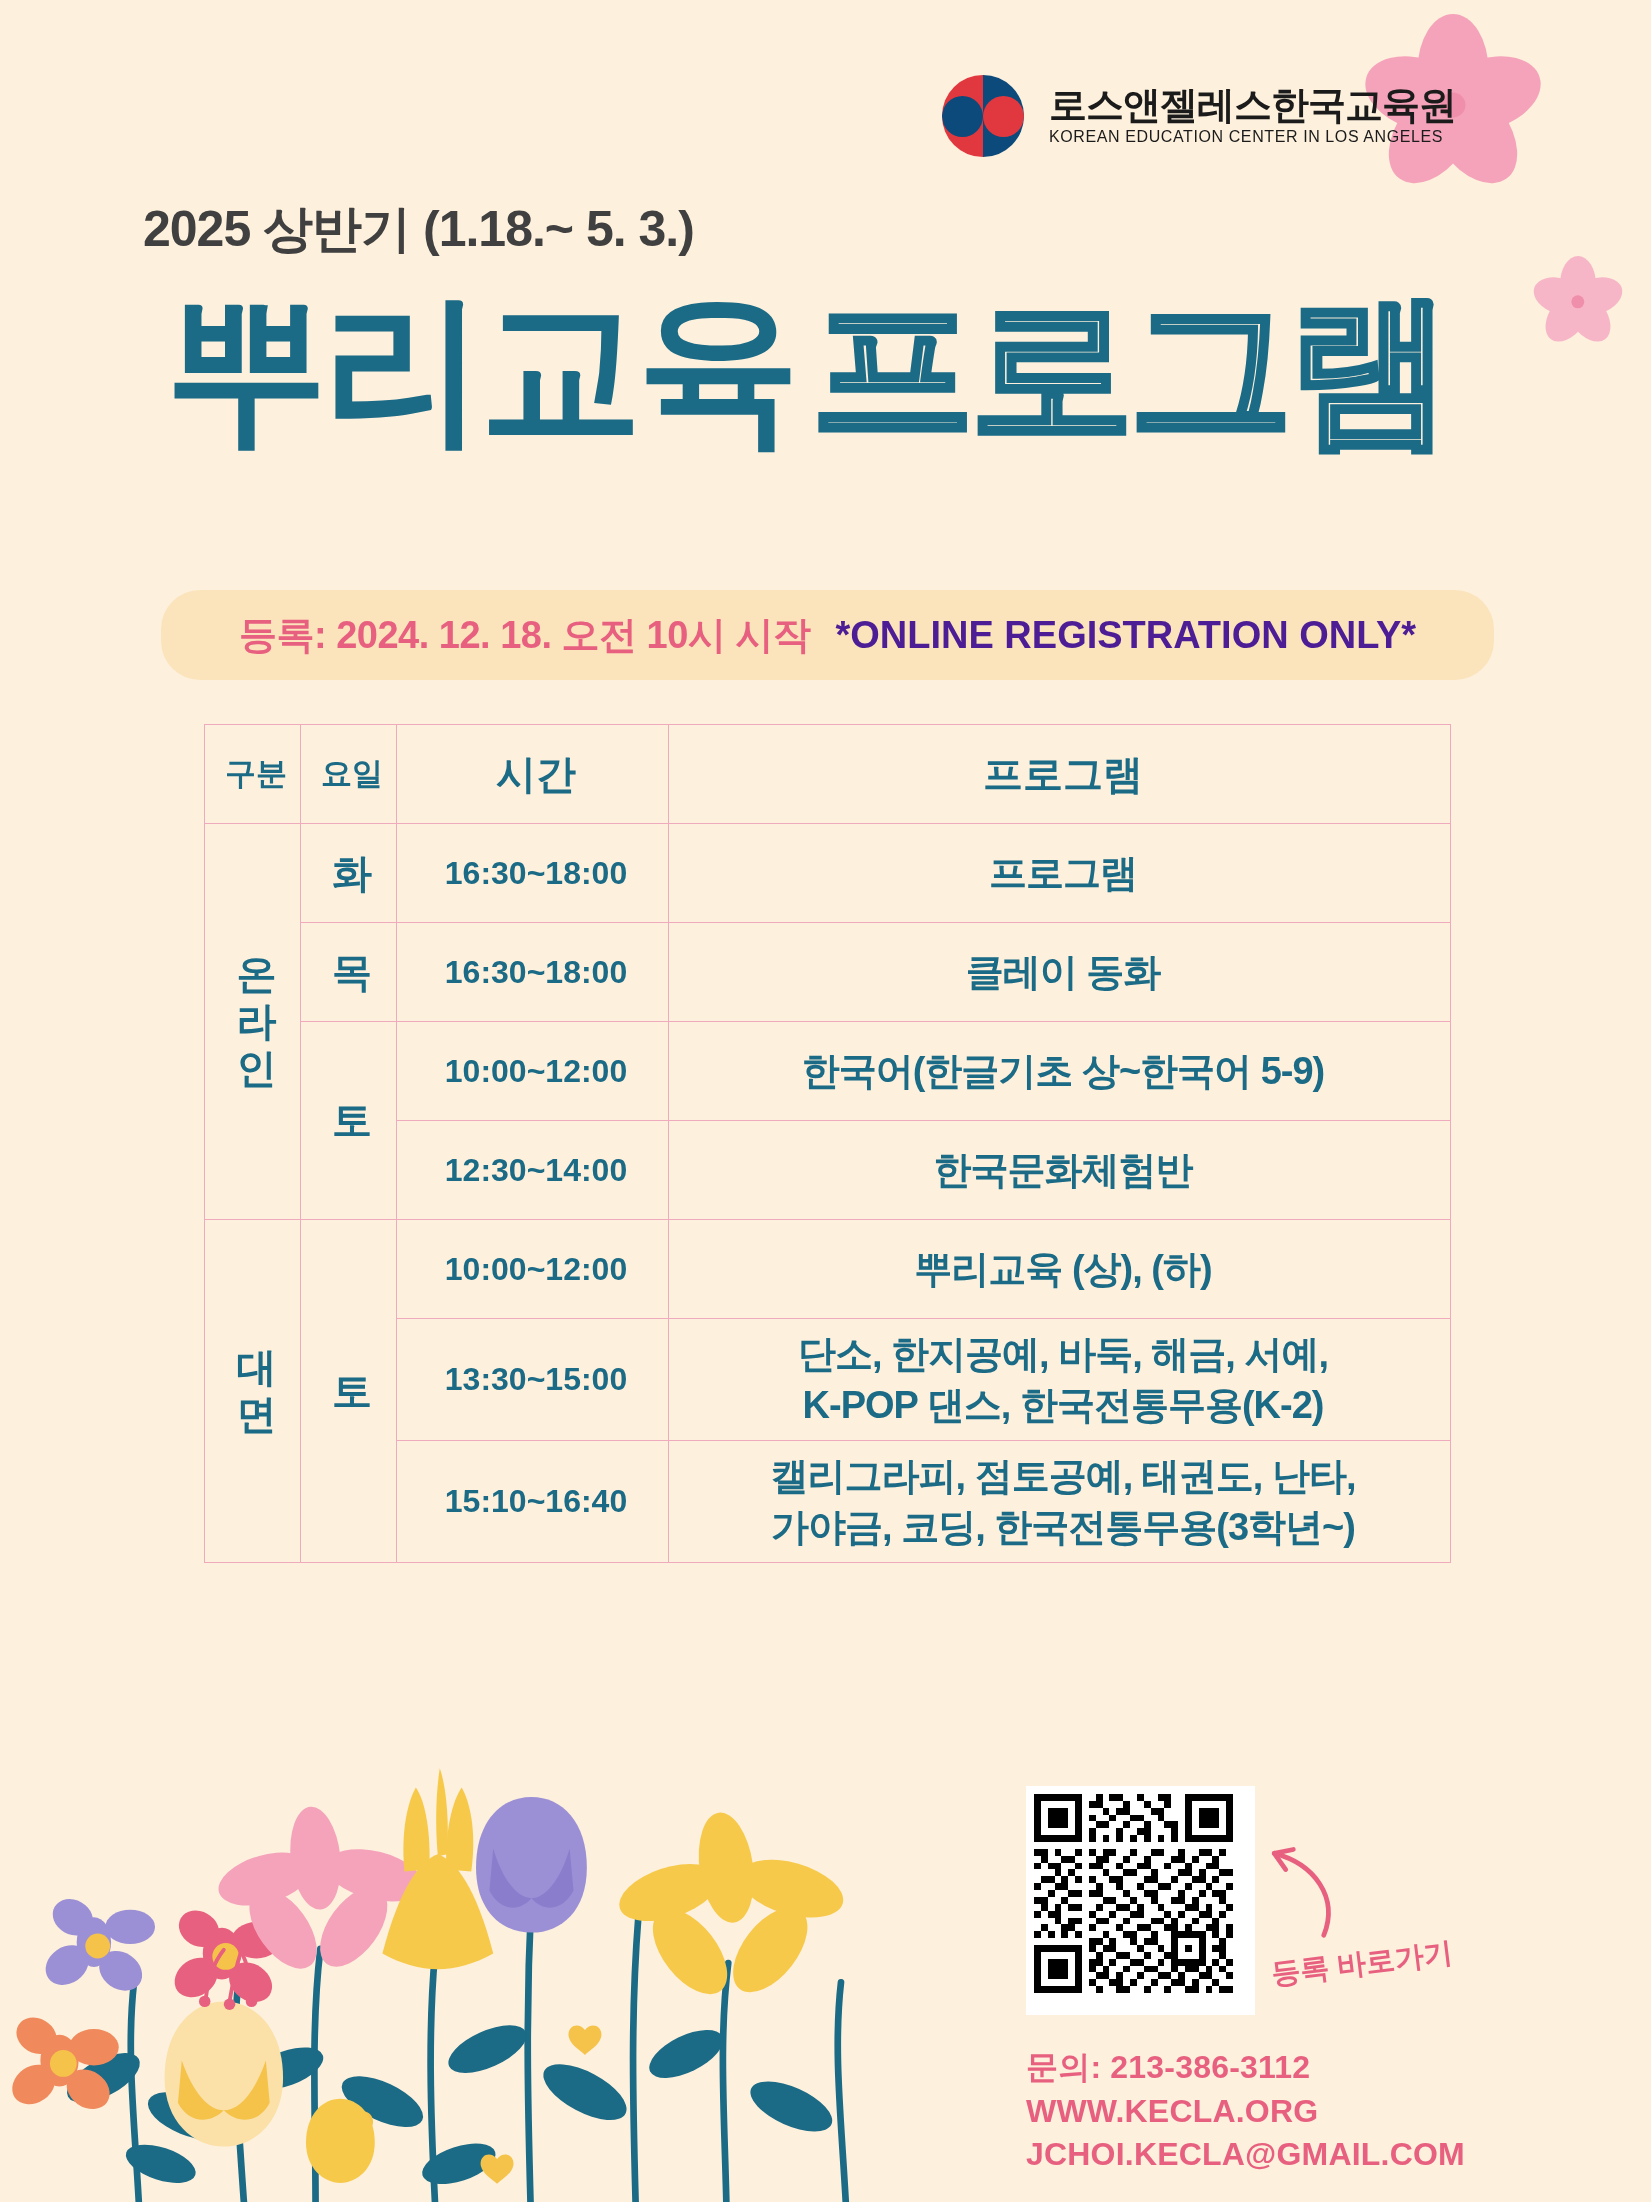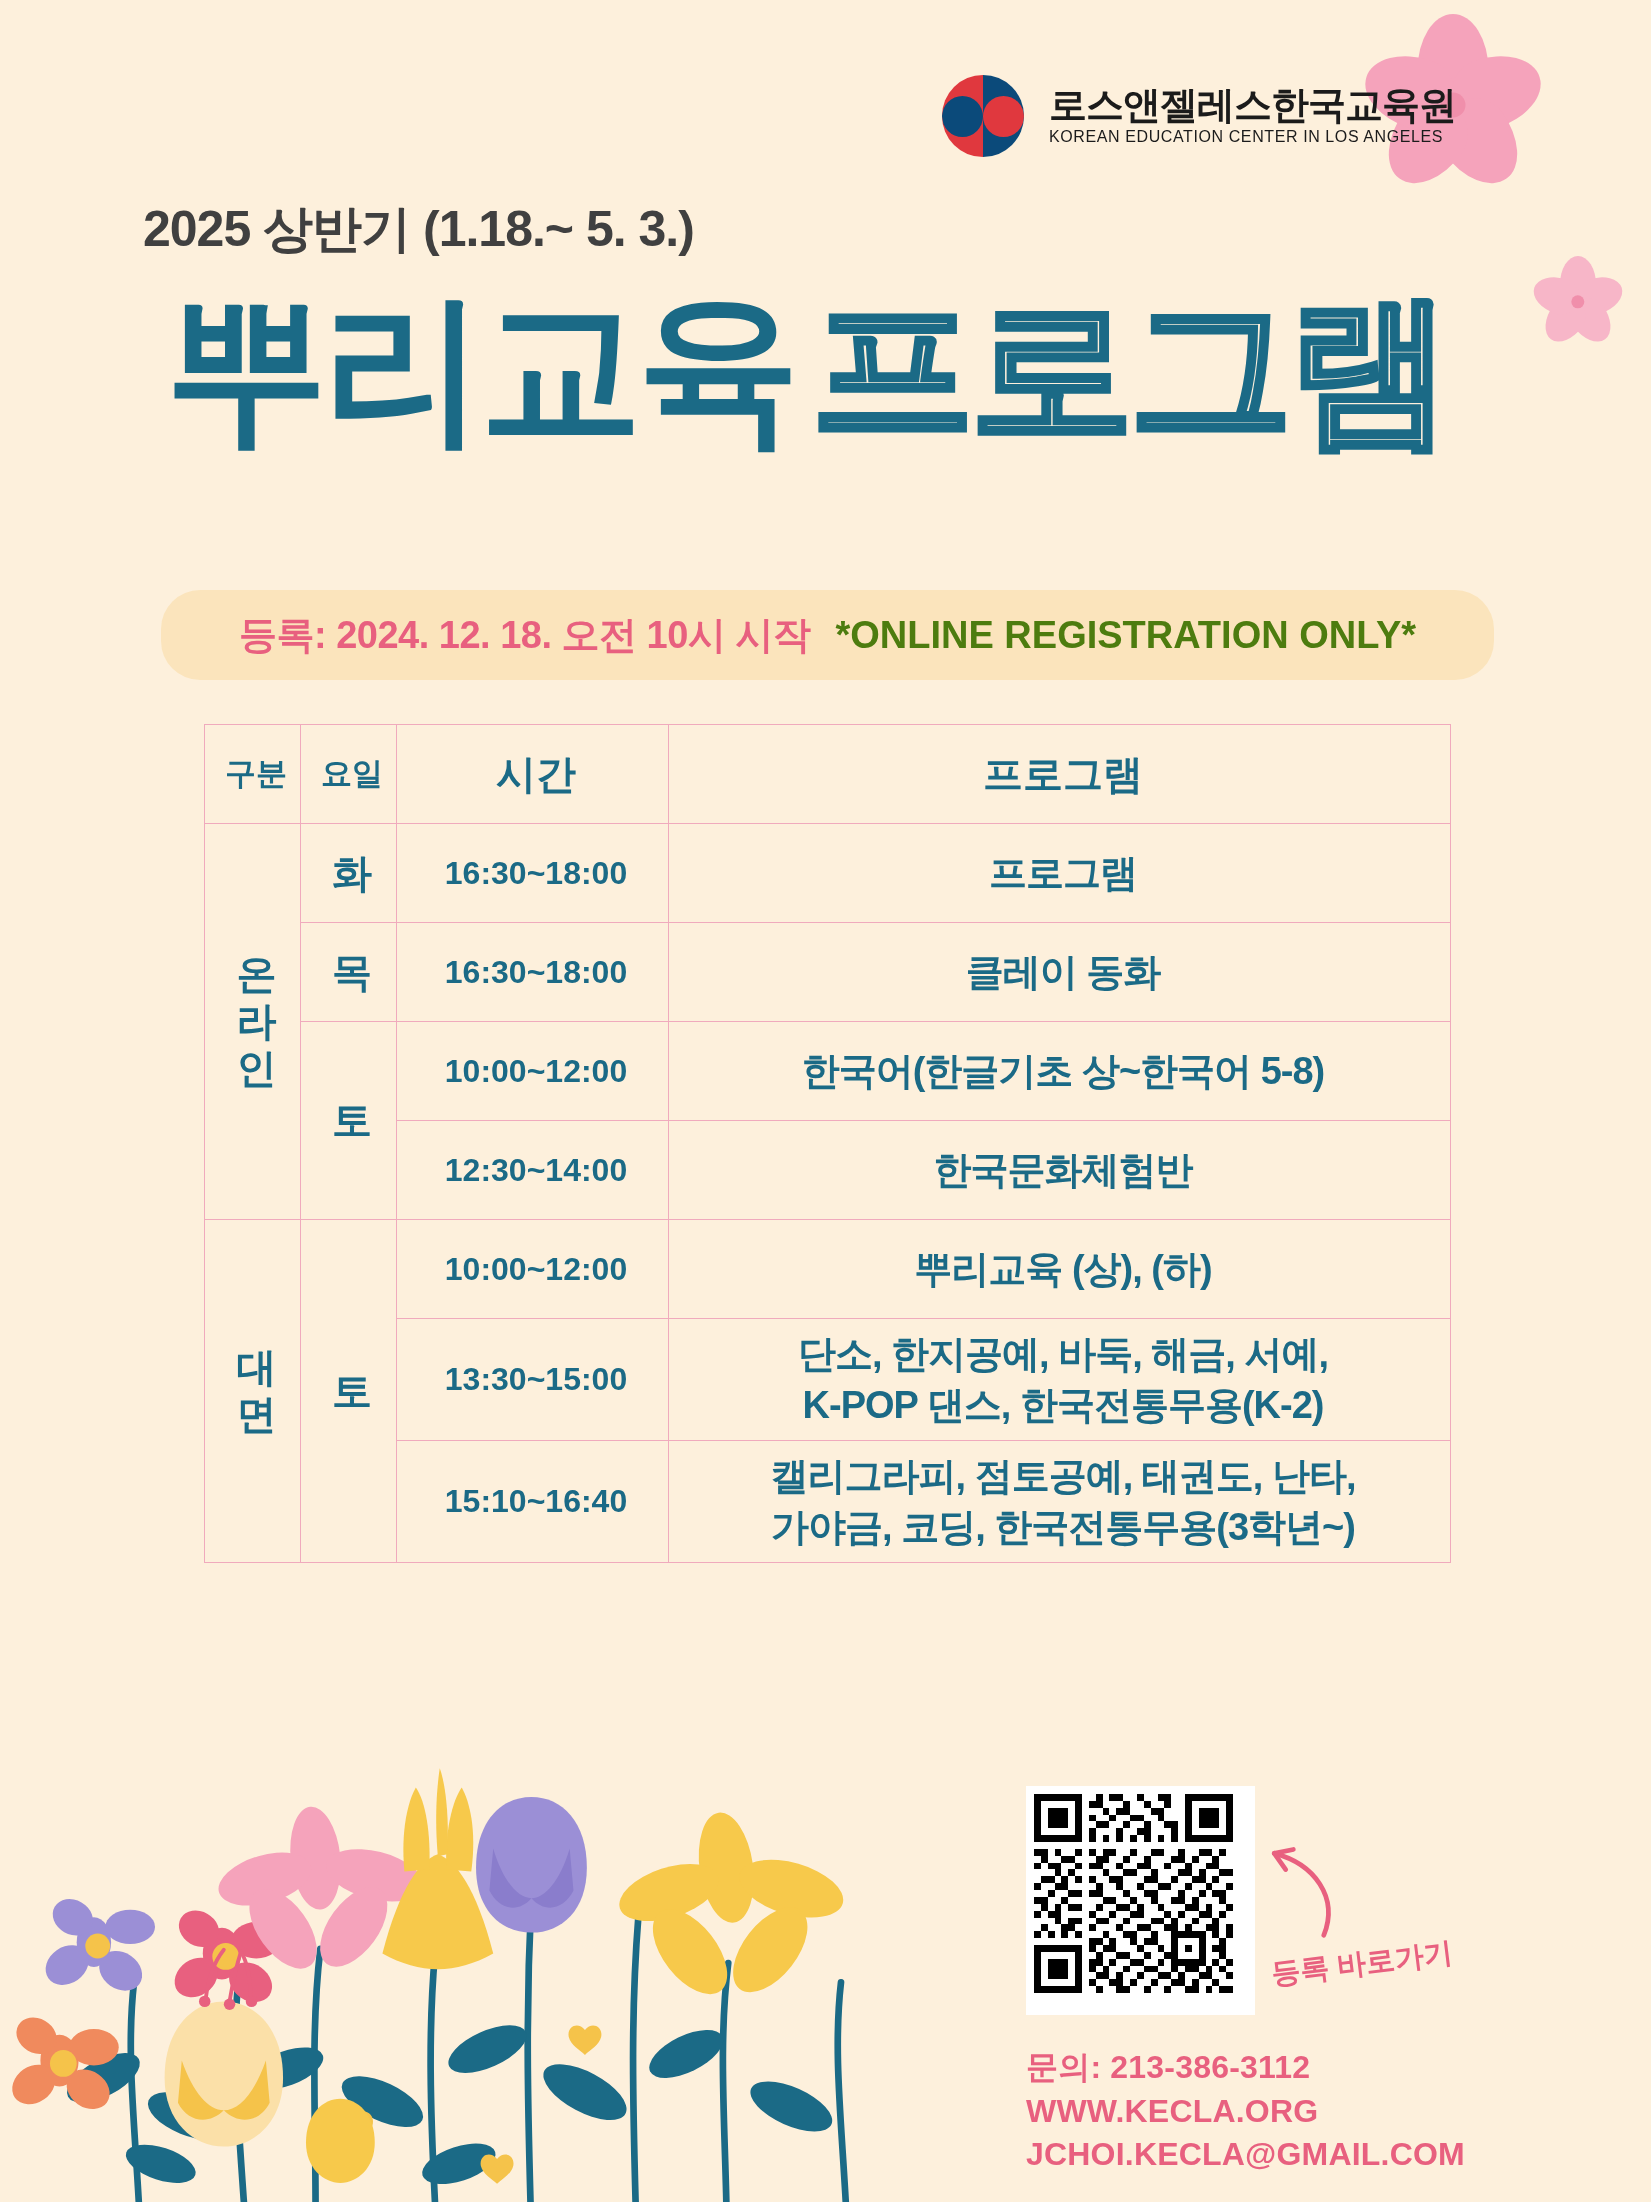--- a/index.html
+++ b/index.html
@@ -140,21 +140,21 @@
     gap: 25px;
   }
   .reg-ko {
     font-size: 38px;
     color: #e8607f;
     font-weight: bold;
     letter-spacing: -0.5px;
   }
   .reg-en {
     font-size: 38px;
-    color: #4d7c0f;
+    color: #4c1d95;
     font-weight: bold;
     letter-spacing: 0px;
   }
 
   
   .schedule-table {
     position: absolute;
     left: 204px;
     top: 724px;
     width: 1246px;
@@ -311,21 +311,21 @@
       <td class="cell-prog">프로그램</td>
     </tr>
     <tr class="row-h">
       <td class="cell-yoil">목</td>
       <td class="cell-time">16:30~18:00</td>
       <td class="cell-prog">클레이 동화</td>
     </tr>
     <tr class="row-h">
       <td class="cell-yoil" rowspan="2">토</td>
       <td class="cell-time">10:00~12:00</td>
-      <td class="cell-prog">한국어(한글기초 상~한국어 5-8)</td>
+      <td class="cell-prog">한국어(한글기초 상~한국어 5-9)</td>
     </tr>
     <tr class="row-h">
       <td class="cell-time">12:30~14:00</td>
       <td class="cell-prog">한국문화체험반</td>
     </tr>
     <tr class="row-h">
       <td class="cell-gubun" rowspan="3">대<br>면</td>
       <td class="cell-yoil" rowspan="3">토</td>
       <td class="cell-time">10:00~12:00</td>
       <td class="cell-prog">뿌리교육 (상), (하)</td>

